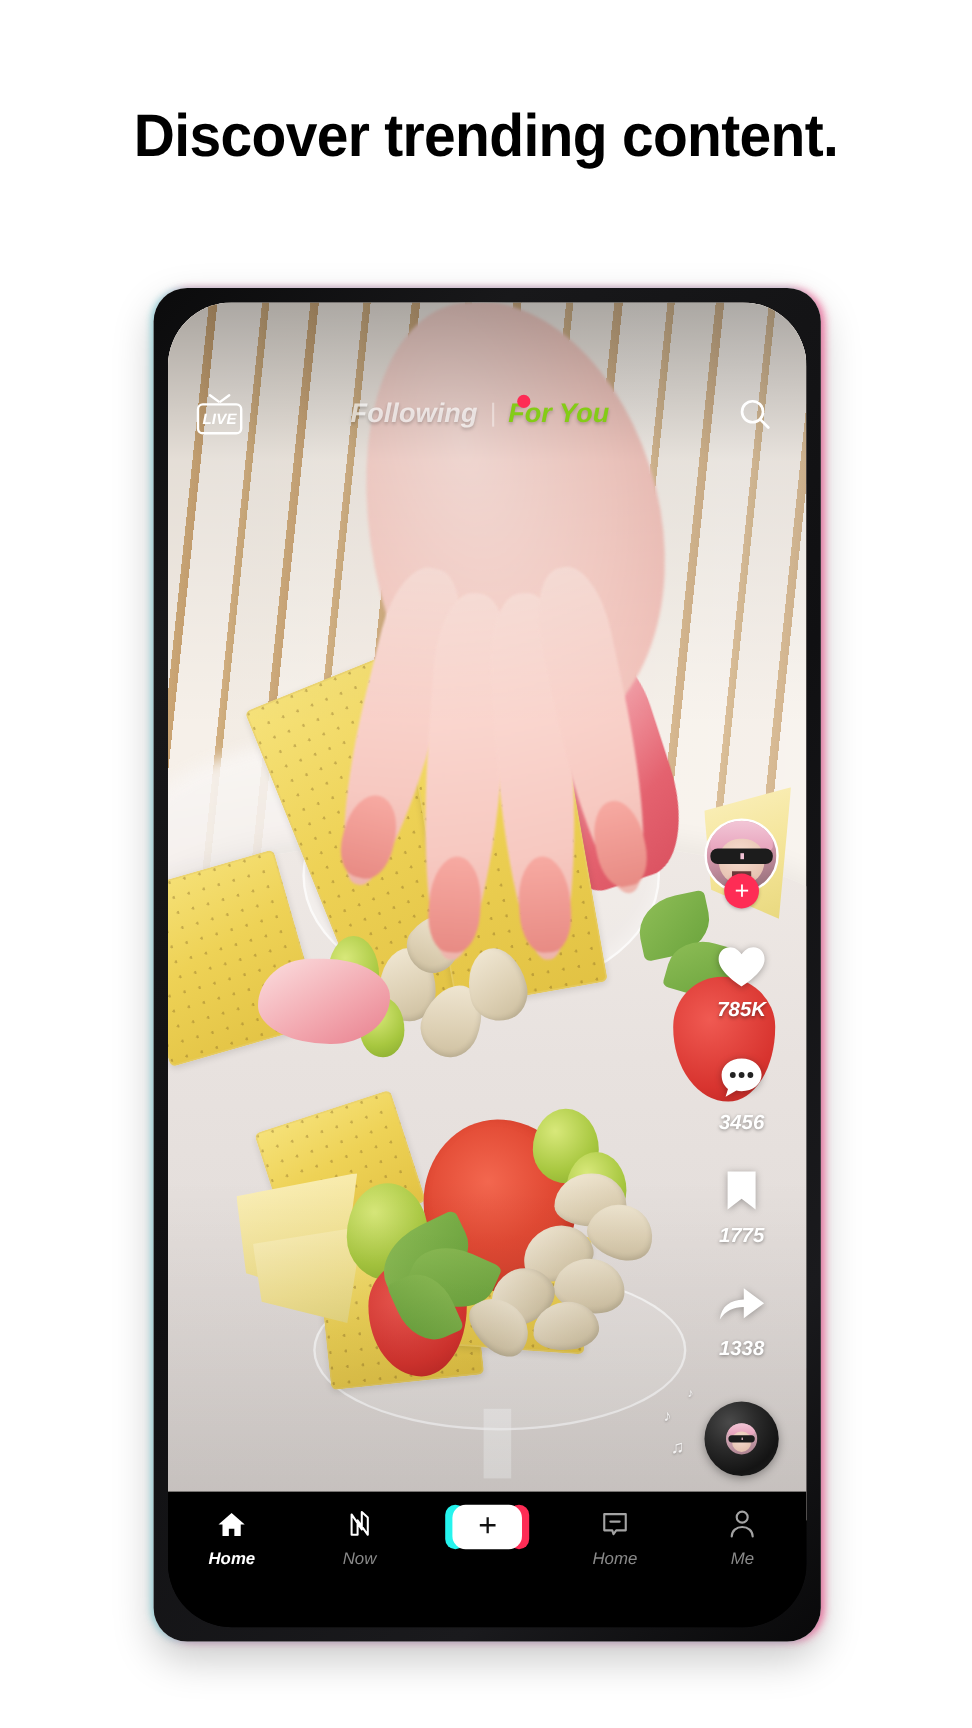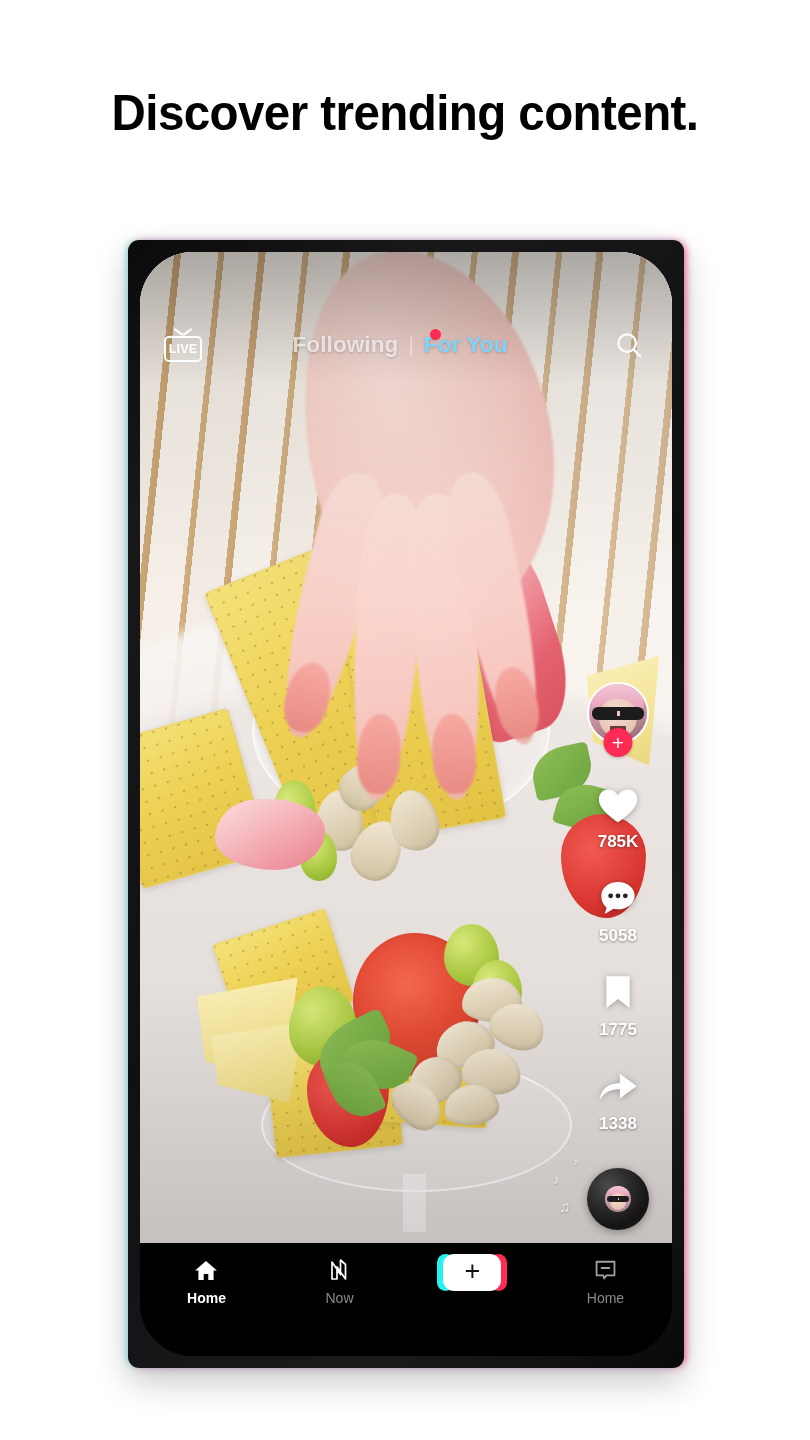--- a/index.html
+++ b/index.html
@@ -21,27 +21,28 @@
     letter-spacing: -0.6px;
     color: #000000;
     transform: scaleX(0.95);
   }
 
   
   .phone-frame {
     position: absolute;
     left: 128px; top: 240px;
     width: 556px; height: 1128px;
-    border-radius: 11px;
+    border-radius: 28px;
     background: linear-gradient(135deg,#0b0b0c 0%,#18181a 18%,#101012 50%,#1a1a1d 82%,#09090a 100%);
     padding: 12px;
     box-shadow: 0 0 0 2.5px rgba(255,255,255,0.0),
                 -3px 0 6px -1px rgba(120,210,215,0.75),
                 3px 0 7px -1px rgba(240,70,130,0.8),
                 0 14px 34px rgba(0,0,0,0.22);
+    font-style: italic;
   }
   .phone-rim {
     position: absolute; inset: -3px;
     border-radius: 67px;
     background: linear-gradient(100deg,
        rgba(170,235,240,0.95) 0%,
        rgba(215,240,242,0.55) 14%,
        rgba(255,255,255,0.18) 40%,
        rgba(255,150,190,0.55) 72%,
        rgba(242,60,120,0.95) 100%);
@@ -239,21 +240,21 @@
     position: absolute; bottom: 6px; left: 0; width: 38px; text-align: center;
     font-size: 12.5px; font-weight: 700; color: #fff; letter-spacing: .2px;
   }
 
   .tabs { display: flex; align-items: center; gap: 0; position: relative; transform: translateX(-6px); }
   .tab {
     font-size: 22.5px; font-weight: 700; letter-spacing: .1px;
     text-shadow: 0 1px 3px rgba(0,0,0,.22);
   }
   .tab.inactive { color: rgba(255,255,255,0.68); font-weight: 700; }
-  .tab.active { color: #7dd3fc; }
+  .tab.active { color: #84cc16; }
   .tab-sep {
     color: rgba(255,255,255,0.42);
     font-size: 21px; margin: 0 10px; font-weight: 400;
   }
   .tab-dot {
     position: absolute; top: -3px; right: 66px;
     width: 11px; height: 11px; border-radius: 50%;
     background: #fe2c55;
   }
   .search-btn { width: 42px; height: 42px; display:flex; align-items:center; justify-content:center; }
@@ -474,21 +475,21 @@
 
       <div class="act">
         <div class="act-ico">
           <svg width="42" height="40" viewBox="0 0 24 24">
             <path d="M12 2.4c5.6 0 10 3.6 10 8.2 0 4.6-4.4 8.2-10 8.2-.9 0-1.8-.1-2.6-.3L4 21.6l1.2-3.9C3.2 16.2 2 13.8 2 10.6c0-4.6 4.4-8.2 10-8.2z" fill="#fff"></path>
             <circle cx="7.6" cy="10.7" r="1.45" fill="#222"></circle>
             <circle cx="12" cy="10.7" r="1.45" fill="#222"></circle>
             <circle cx="16.4" cy="10.7" r="1.45" fill="#222"></circle>
           </svg>
         </div>
-        <div class="act-count">5058</div>
+        <div class="act-count">3456</div>
       </div>
 
       <div class="act">
         <div class="act-ico">
           <svg width="36" height="40" viewBox="0 0 18 24">
             <path d="M2 2.6h14v19l-7-5.4-7 5.4z" fill="#fff"></path>
           </svg>
         </div>
         <div class="act-count">1775</div>
       </div>
@@ -546,16 +547,25 @@
       <div class="tb-item">
         <div class="tb-ico">
           <svg width="25" height="25" viewBox="0 0 24 24" fill="none">
             <path d="M3.4 3.6h17.2v13H13l-2.2 3.1-1-3.1H3.4z" stroke="#a3a3a3" stroke-width="1.7" stroke-linejoin="round"></path>
             <line x1="8.3" y1="9.6" x2="15.7" y2="9.6" stroke="#a3a3a3" stroke-width="1.7" stroke-linecap="round"></line>
           </svg>
         </div>
         <div class="tb-label">Home</div>
       </div>
 
+      <div class="tb-item">
+        <div class="tb-ico">
+          <svg width="25" height="26" viewBox="0 0 24 25" fill="none">
+            <circle cx="12" cy="7" r="4.4" stroke="#a3a3a3" stroke-width="1.7"></circle>
+            <path d="M3.6 22.5c0-4.6 3.8-7.6 8.4-7.6s8.4 3 8.4 7.6" stroke="#a3a3a3" stroke-width="1.7" stroke-linecap="round"></path>
+          </svg>
+        </div>
+        <div class="tb-label">Me</div>
+      </div>
     </div>
 
   </div>
 </div>
 
 </body></html>

